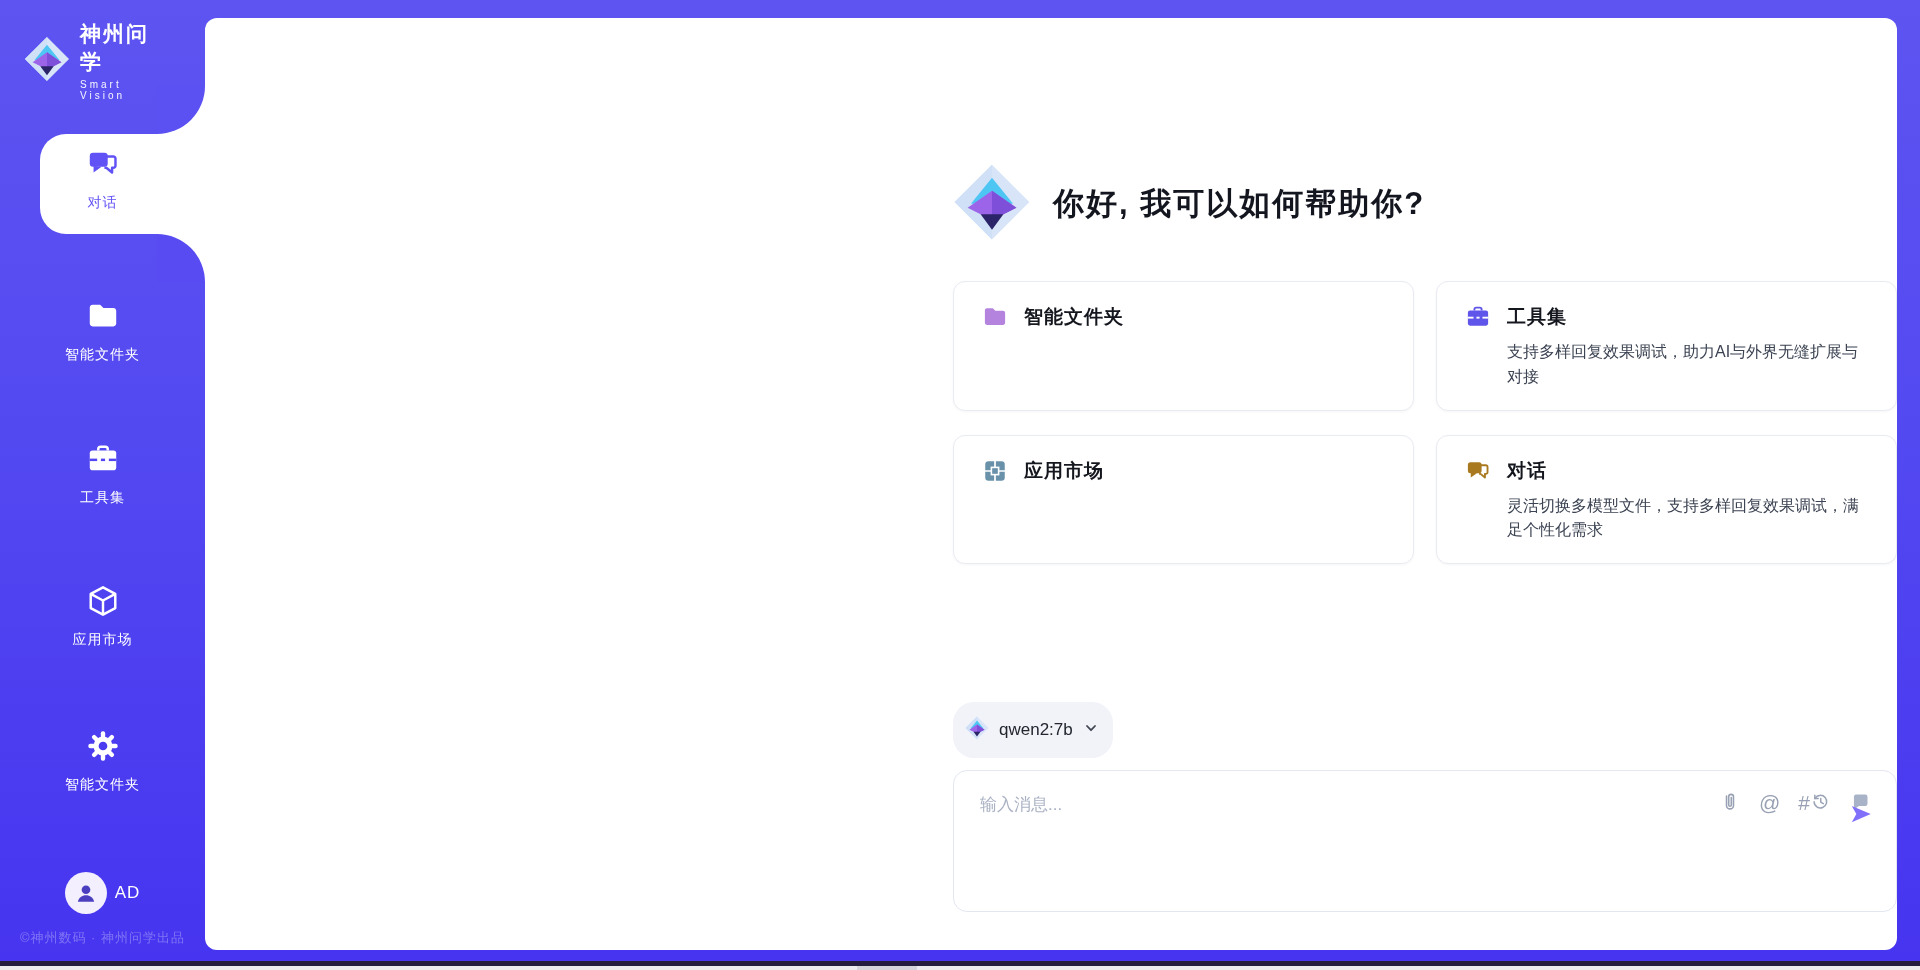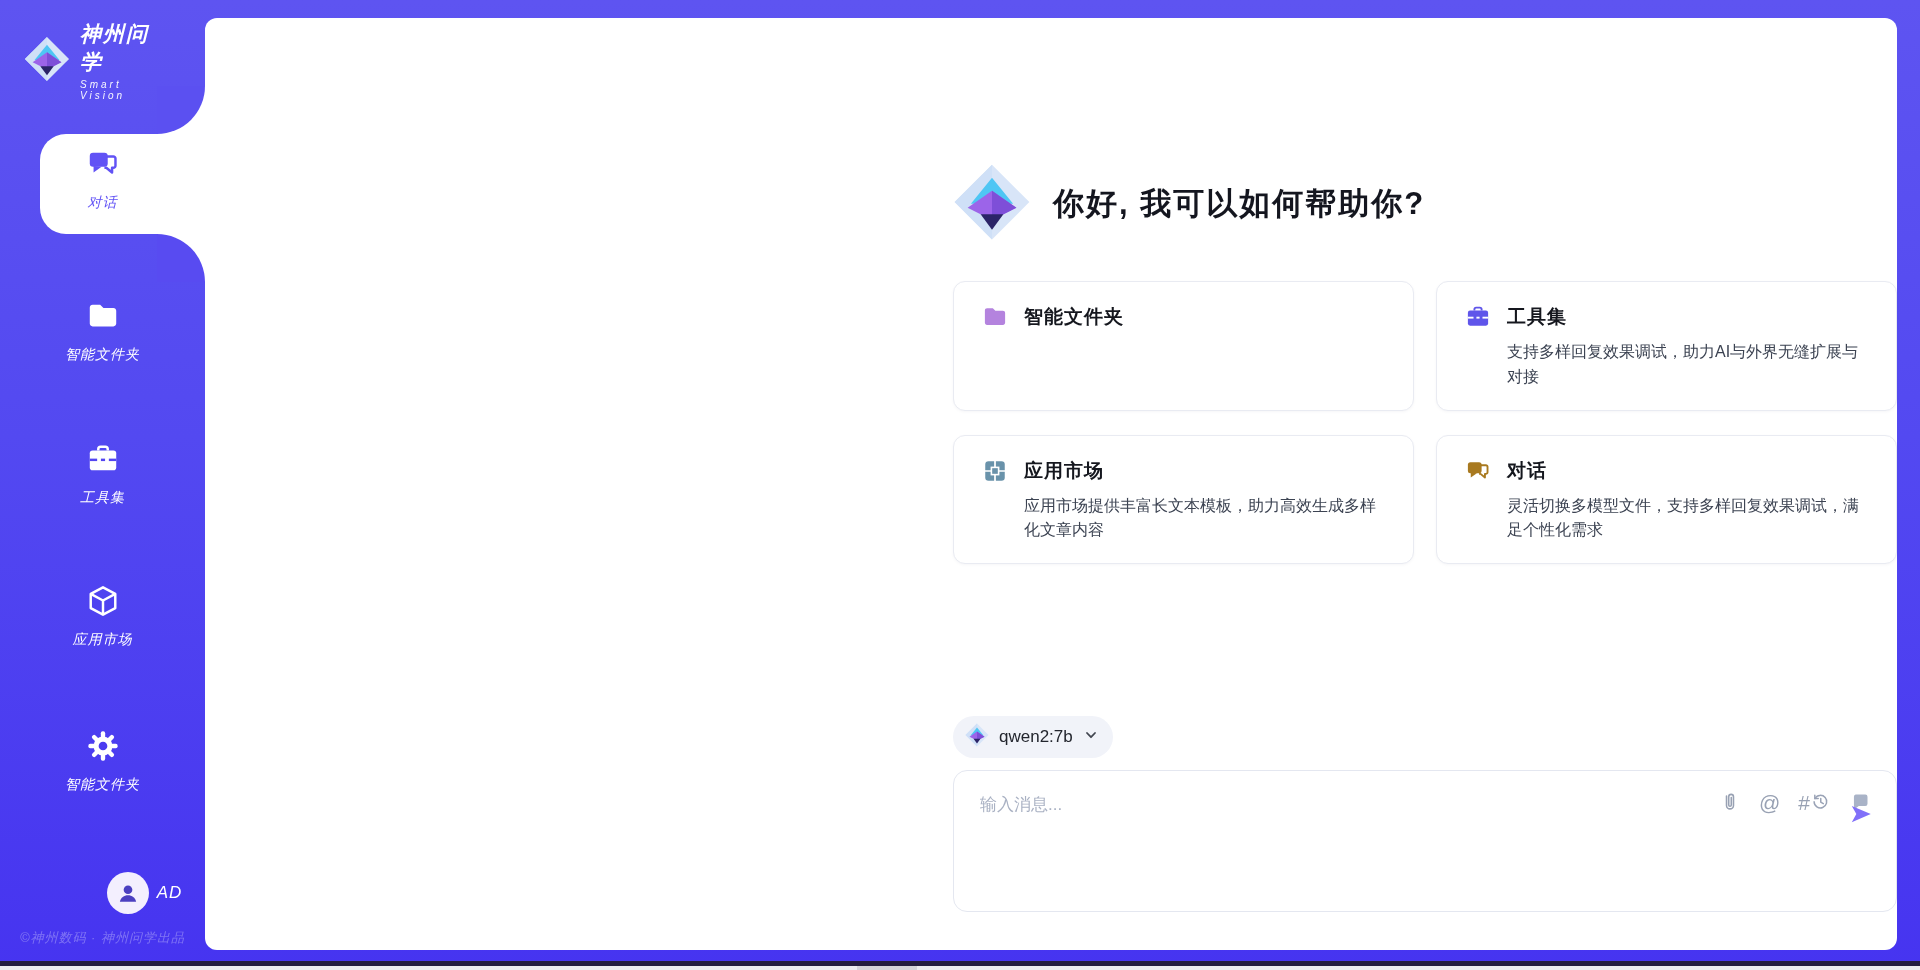--- a/index.html
+++ b/index.html
@@ -11,21 +11,21 @@
   }
 
   
   .main-panel{
     position:absolute; left:205px; top:18px; right:23px; bottom:20px;
     background:#fff; border-radius:12px;
     display:flex; flex-direction:column; align-items:flex-end;
   }
 
   
-  .sidebar{ position:absolute; left:0; top:0; bottom:0; width:170px;font-style:italic; }
+  .sidebar{ position:absolute; left:0; top:0; bottom:0; width:170px; }
   .brand{ position:absolute; top:20px; left:24px; display:flex; align-items:center; gap:10px; }
   .brand-text{ display:flex; flex-direction:column; color:#fff; }
   .brand-name{ font-size:21px; font-weight:700; letter-spacing:2px; }
   .brand-sub{ font-size:10px; letter-spacing:3px; margin-top:3px; opacity:.95; }
 
   .active-tab{
     position:absolute; left:40px; top:134px; width:165px; height:100px;
     background:#fff; border-radius:26px 0 0 26px;
   }
   .fillet{ position:absolute; left:157px; width:48px; height:48px; background:#fff; }
@@ -33,21 +33,21 @@
   .fillet-top::after{ content:''; position:absolute; inset:0; background:#5b50f1; border-bottom-right-radius:48px; }
   .fillet-bottom{ top:234px; }
   .fillet-bottom::after{ content:''; position:absolute; inset:0; background:#584bf1; border-top-right-radius:48px; }
 
   .nav-item{ position:absolute; left:0; width:205px; text-align:center; color:#fff; cursor:pointer; }
   .nav-item .nav-ic{ display:inline-block; width:34px; height:34px; }
   .nav-item .nav-label{ display:block; font-size:14px; margin-top:9px; letter-spacing:1px; }
   .nav-item.active{ color:#6152f5; }
   .nav-0{ top:147px; } .nav-1{ top:299px; } .nav-2{ top:442px; } .nav-3{ top:584px; } .nav-4{ top:729px; }
 
-  .user-row{ position:absolute; top:872px; left:0; width:205px; display:flex; align-items:center; justify-content:center; gap:8px; cursor:pointer;margin-left:42px; }
+  .user-row{ position:absolute; top:872px; left:0; width:205px; display:flex; align-items:center; justify-content:center; gap:8px; cursor:pointer; }
   .avatar{ width:42px; height:42px; border-radius:50%; background:#f3effe; display:flex; align-items:center; justify-content:center; }
   .user-name{ color:#fff; font-size:17px; letter-spacing:1px; }
   .side-footer{ position:absolute; top:929px; left:0; width:205px; text-align:center; font-size:13px; color:rgba(255,255,255,.3); letter-spacing:1px; }
 
   
   .strip-dark{ position:absolute; left:0; right:0; bottom:4px; height:5px; background:#231c3f; }
   .strip-scroll{ position:absolute; left:0; right:0; bottom:0; height:4px; background:#ececf0; }
   .strip-thumb{ position:absolute; left:857px; bottom:0; height:4px; width:60px; background:#d4d4da; }
 
   
@@ -63,21 +63,21 @@
   }
   .card-head{ display:flex; align-items:center; gap:16px; }
   .card-ic{ width:26px; height:26px; flex:0 0 26px; }
   .card-title{ font-size:19px; font-weight:700; color:#15171e; letter-spacing:1px; }
   .card-desc{ margin:10px 0 0 42px; font-size:16px; color:#3c4352; line-height:1.55; }
 
   .flex-spacer{ flex:1; }
 
   .model-pill{
     align-self:flex-start; display:flex; align-items:center; gap:10px;
-    height:42px; border-radius:21px; background:#f1f3f9; padding:0 14px 0 12px;
+    height:56px; border-radius:21px; background:#f1f3f9; padding:0 14px 0 12px;
     margin-bottom:12px; cursor:pointer;
   }
   .model-name{ font-size:17px; color:#23262e; }
 
   .composer{
     width:100%; height:142px; border:1px solid #e4e7f0; border-radius:14px;
     background:#fff; position:relative; margin-bottom:38px;
     display:flex; flex-direction:row;
   }
   .composer-input{
@@ -247,21 +247,20 @@
                 <path d="M16.8 4.5H9A4.5 4.5 0 0 0 4.5 9v7.8h12.3V4.5z"></path>
                 <path d="M19.2 4.5H27A4.5 4.5 0 0 1 31.5 9v7.8H19.2V4.5z"></path>
                 <path d="M16.8 31.5H9A4.5 4.5 0 0 1 4.5 27v-7.8h12.3v12.3z"></path>
                 <path d="M19.2 31.5H27a4.5 4.5 0 0 0 4.5-4.5v-7.8H19.2v12.3z"></path>
               </g>
               <rect x="13" y="13" width="10" height="10" fill="#6992aa" stroke="#fff" stroke-width="2.2"></rect>
             </svg>
           </span>
           <span class="card-title">应用市场</span>
         </div>
-        <div class="card-desc">应用市场提供丰富长文本模板，助力高效生成多样化文章内容</div>
       </div>
 
       <div class="card">
         <div class="card-head">
           <span class="card-ic">
             <svg viewBox="0 0 36 36" width="26" height="26">
               <path d="M21 10h8a2.2 2.2 0 0 1 2.2 2.2v7.6A2.2 2.2 0 0 1 29 22h-1.4v5L21.5 22h-2" fill="none" stroke="#a8791f" stroke-width="2.6" stroke-linejoin="round"></path>
               <rect x="4" y="6" width="19" height="15" rx="3.5" fill="#a8791f"></rect>
               <path d="M8 20v7l8.5-6z" fill="#a8791f"></path>
             </svg>

